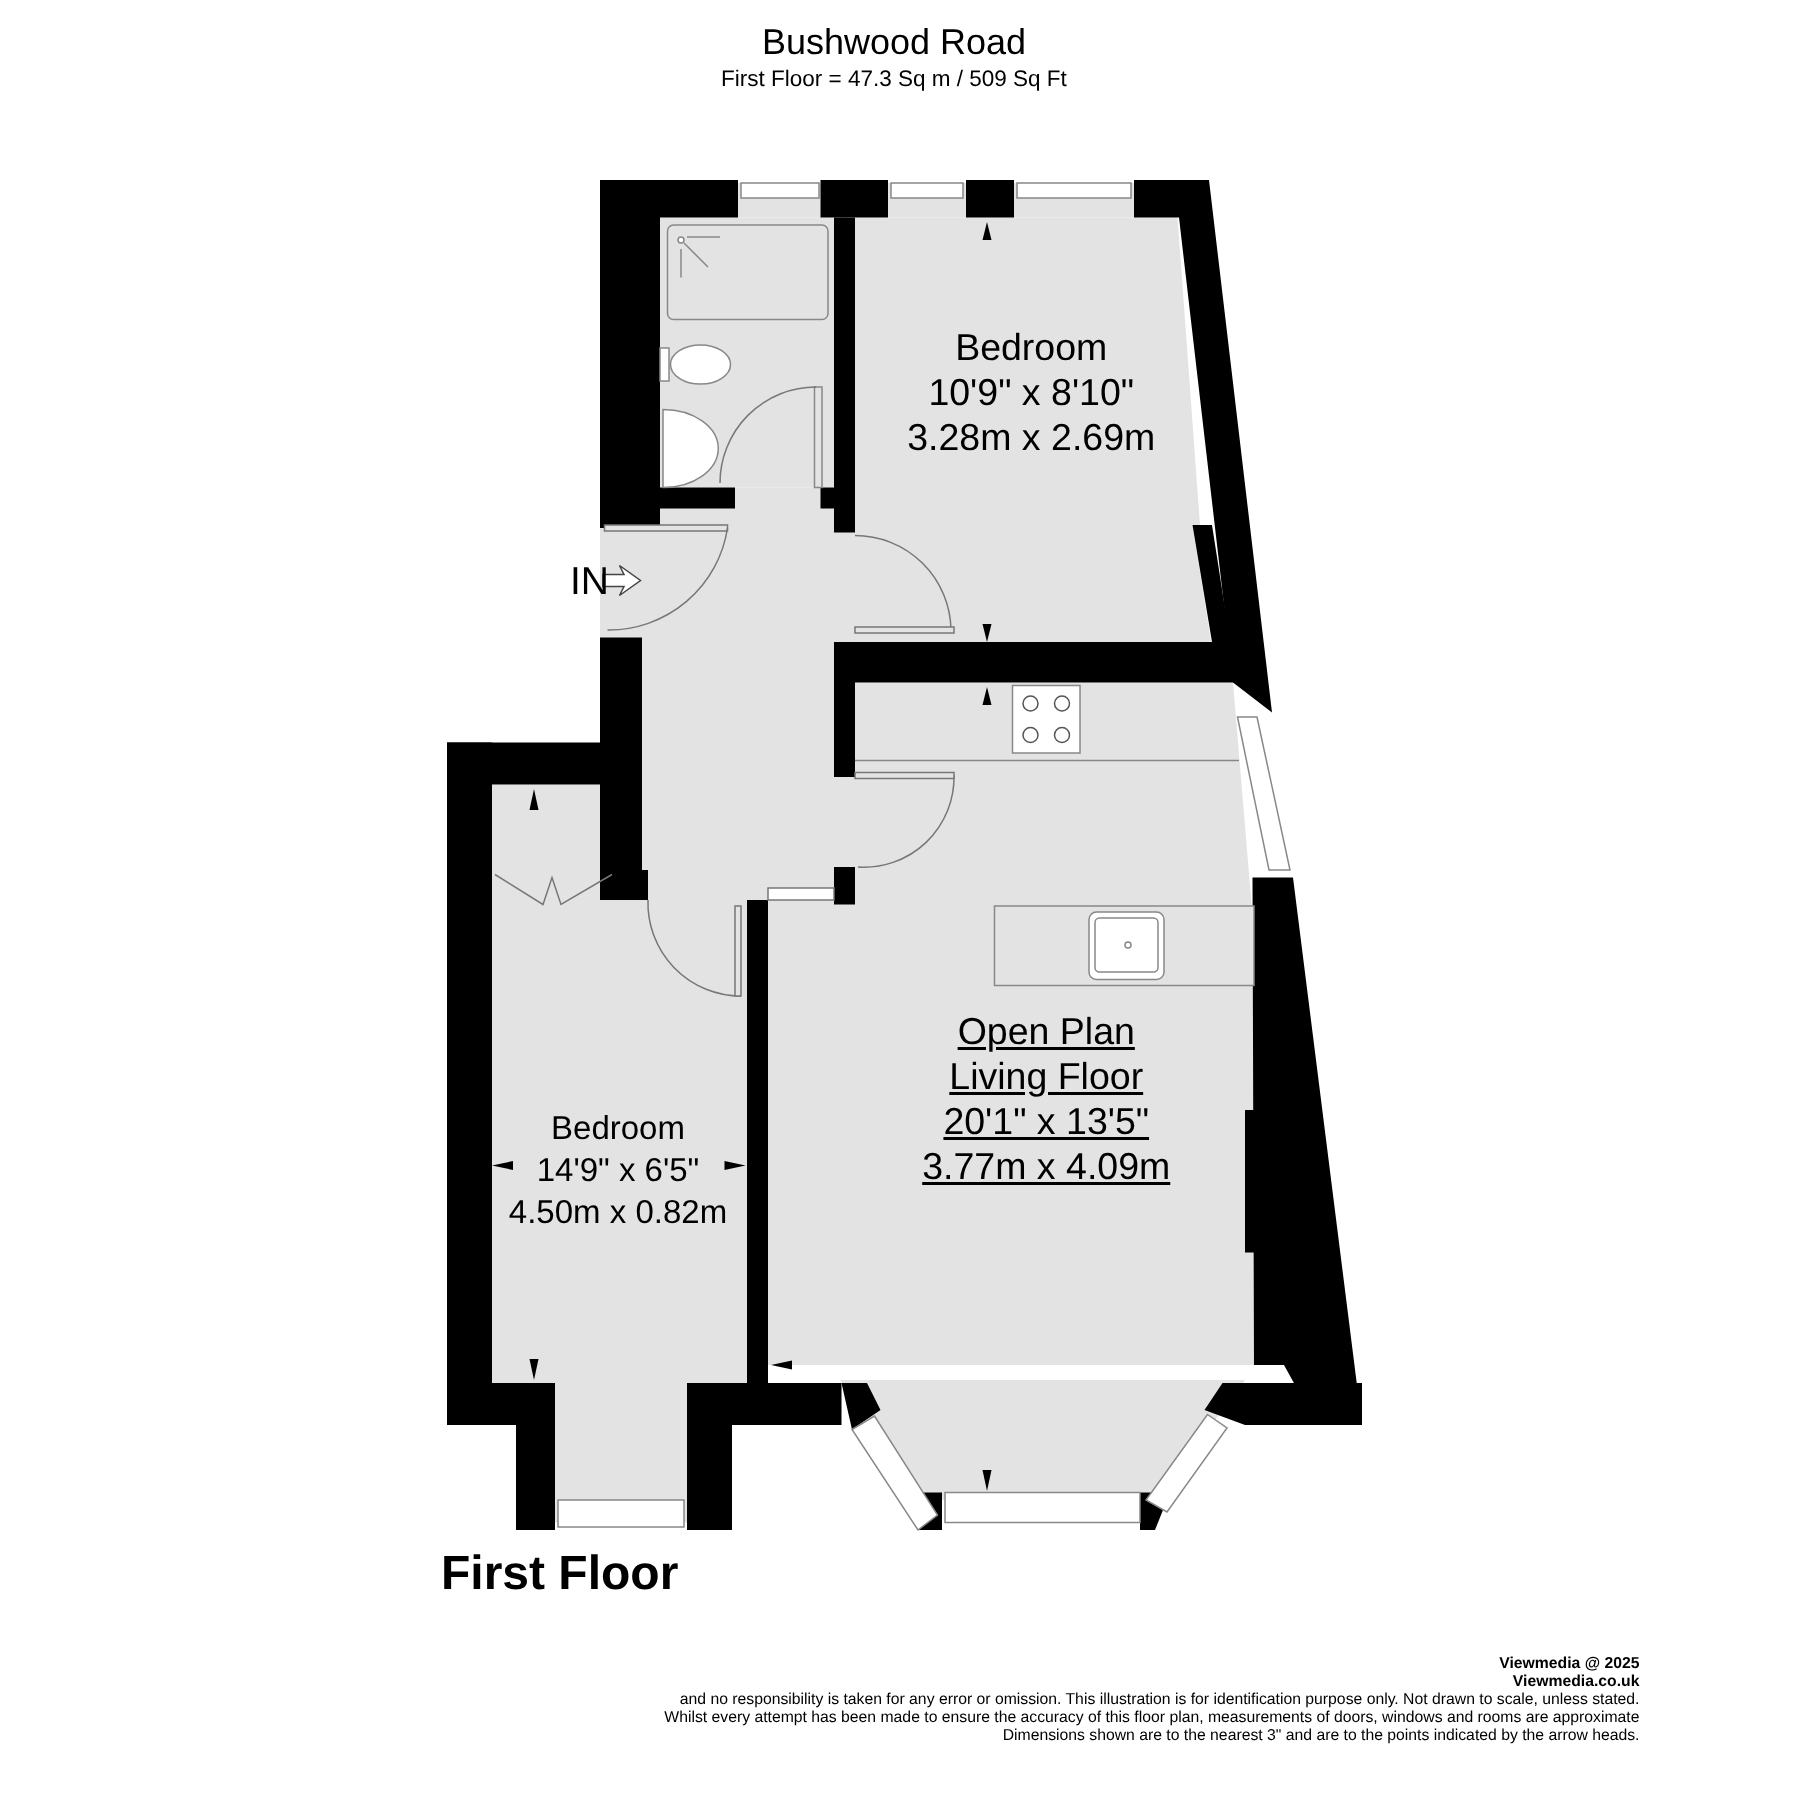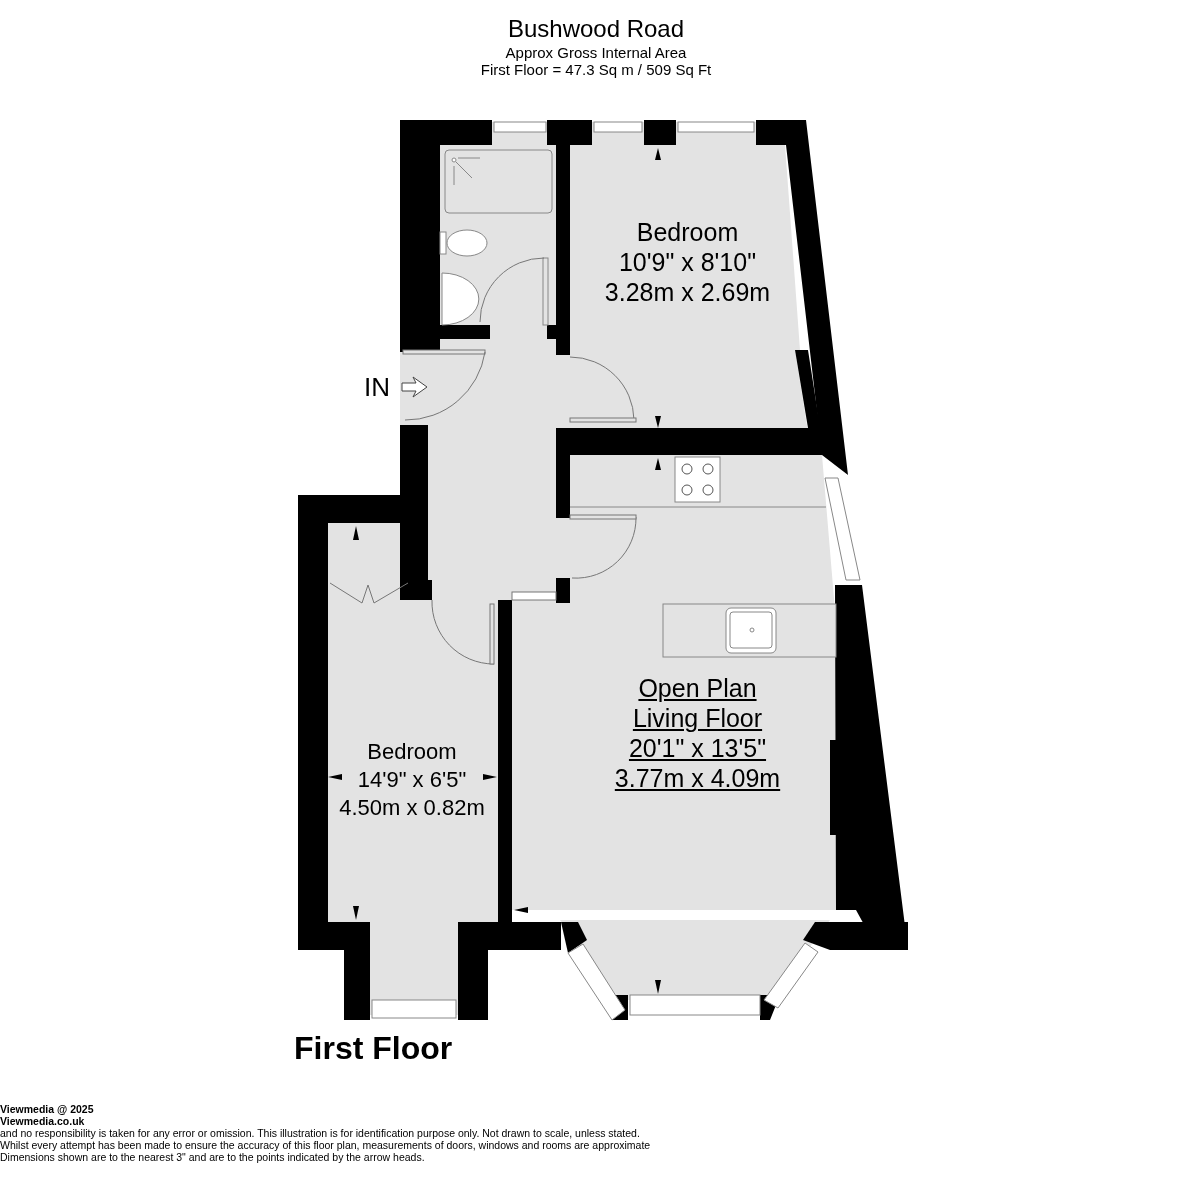--- a/index.html
+++ b/index.html
@@ -4,30 +4,29 @@
 <style>
   html, body { margin: 0; padding: 0; background: #ffffff; }
   body { width: 1200px; height: 1200px; position: relative; overflow: hidden; font-family: "Liberation Sans", sans-serif; color: #000; }
   .header { position: absolute; left: 0; top: 14px; width: 1192px; text-align: center; }
   .title { font-size: 24px; line-height: 30px; }
   .subtitle { font-size: 15px; line-height: 17px; }
   .plan { position: absolute; left: 0; top: 0; width: 1200px; height: 1200px; }
   .room-label { position: absolute; text-align: center; font-size: 25px; line-height: 30px; }
   .room-label.small { font-size: 22px; line-height: 28px; }
   .floor-label { position: absolute; left: 294px; top: 1030px; font-size: 32px; font-weight: bold; }
-  .in-label { position: absolute; left: 364px; top: 372px; font-size: 26px; text-align: right; }
-  .footer { position: absolute; left: 0; top: 1103px; width: 1093px; text-align: left; font-size: 10.5px; line-height: 12px; }
+  .in-label { position: absolute; left: 380px; top: 372px; font-size: 26px; text-align: right; }
+  .footer { position: absolute; left: 0; top: 1103px; width: 1093px; text-align: right; font-size: 10.5px; line-height: 12px; }
   .footer .bold { font-weight: bold; }
 </style>
 </head>
 <body>
 
 <div class="header">
   <div class="title">Bushwood Road</div>
-  <div class="subtitle">Approx Gross Internal Area</div>
   <div class="subtitle">First Floor = 47.3 Sq m / 509 Sq Ft</div>
 </div>
 
 <svg class="plan" viewBox="0 0 1200 1200" xmlns="http://www.w3.org/2000/svg">
 
   <g fill="#e3e3e3" stroke="none">
 
     <rect x="440" y="145" width="118" height="180"></rect>
 
     <rect x="400" y="325" width="170" height="275"></rect>

